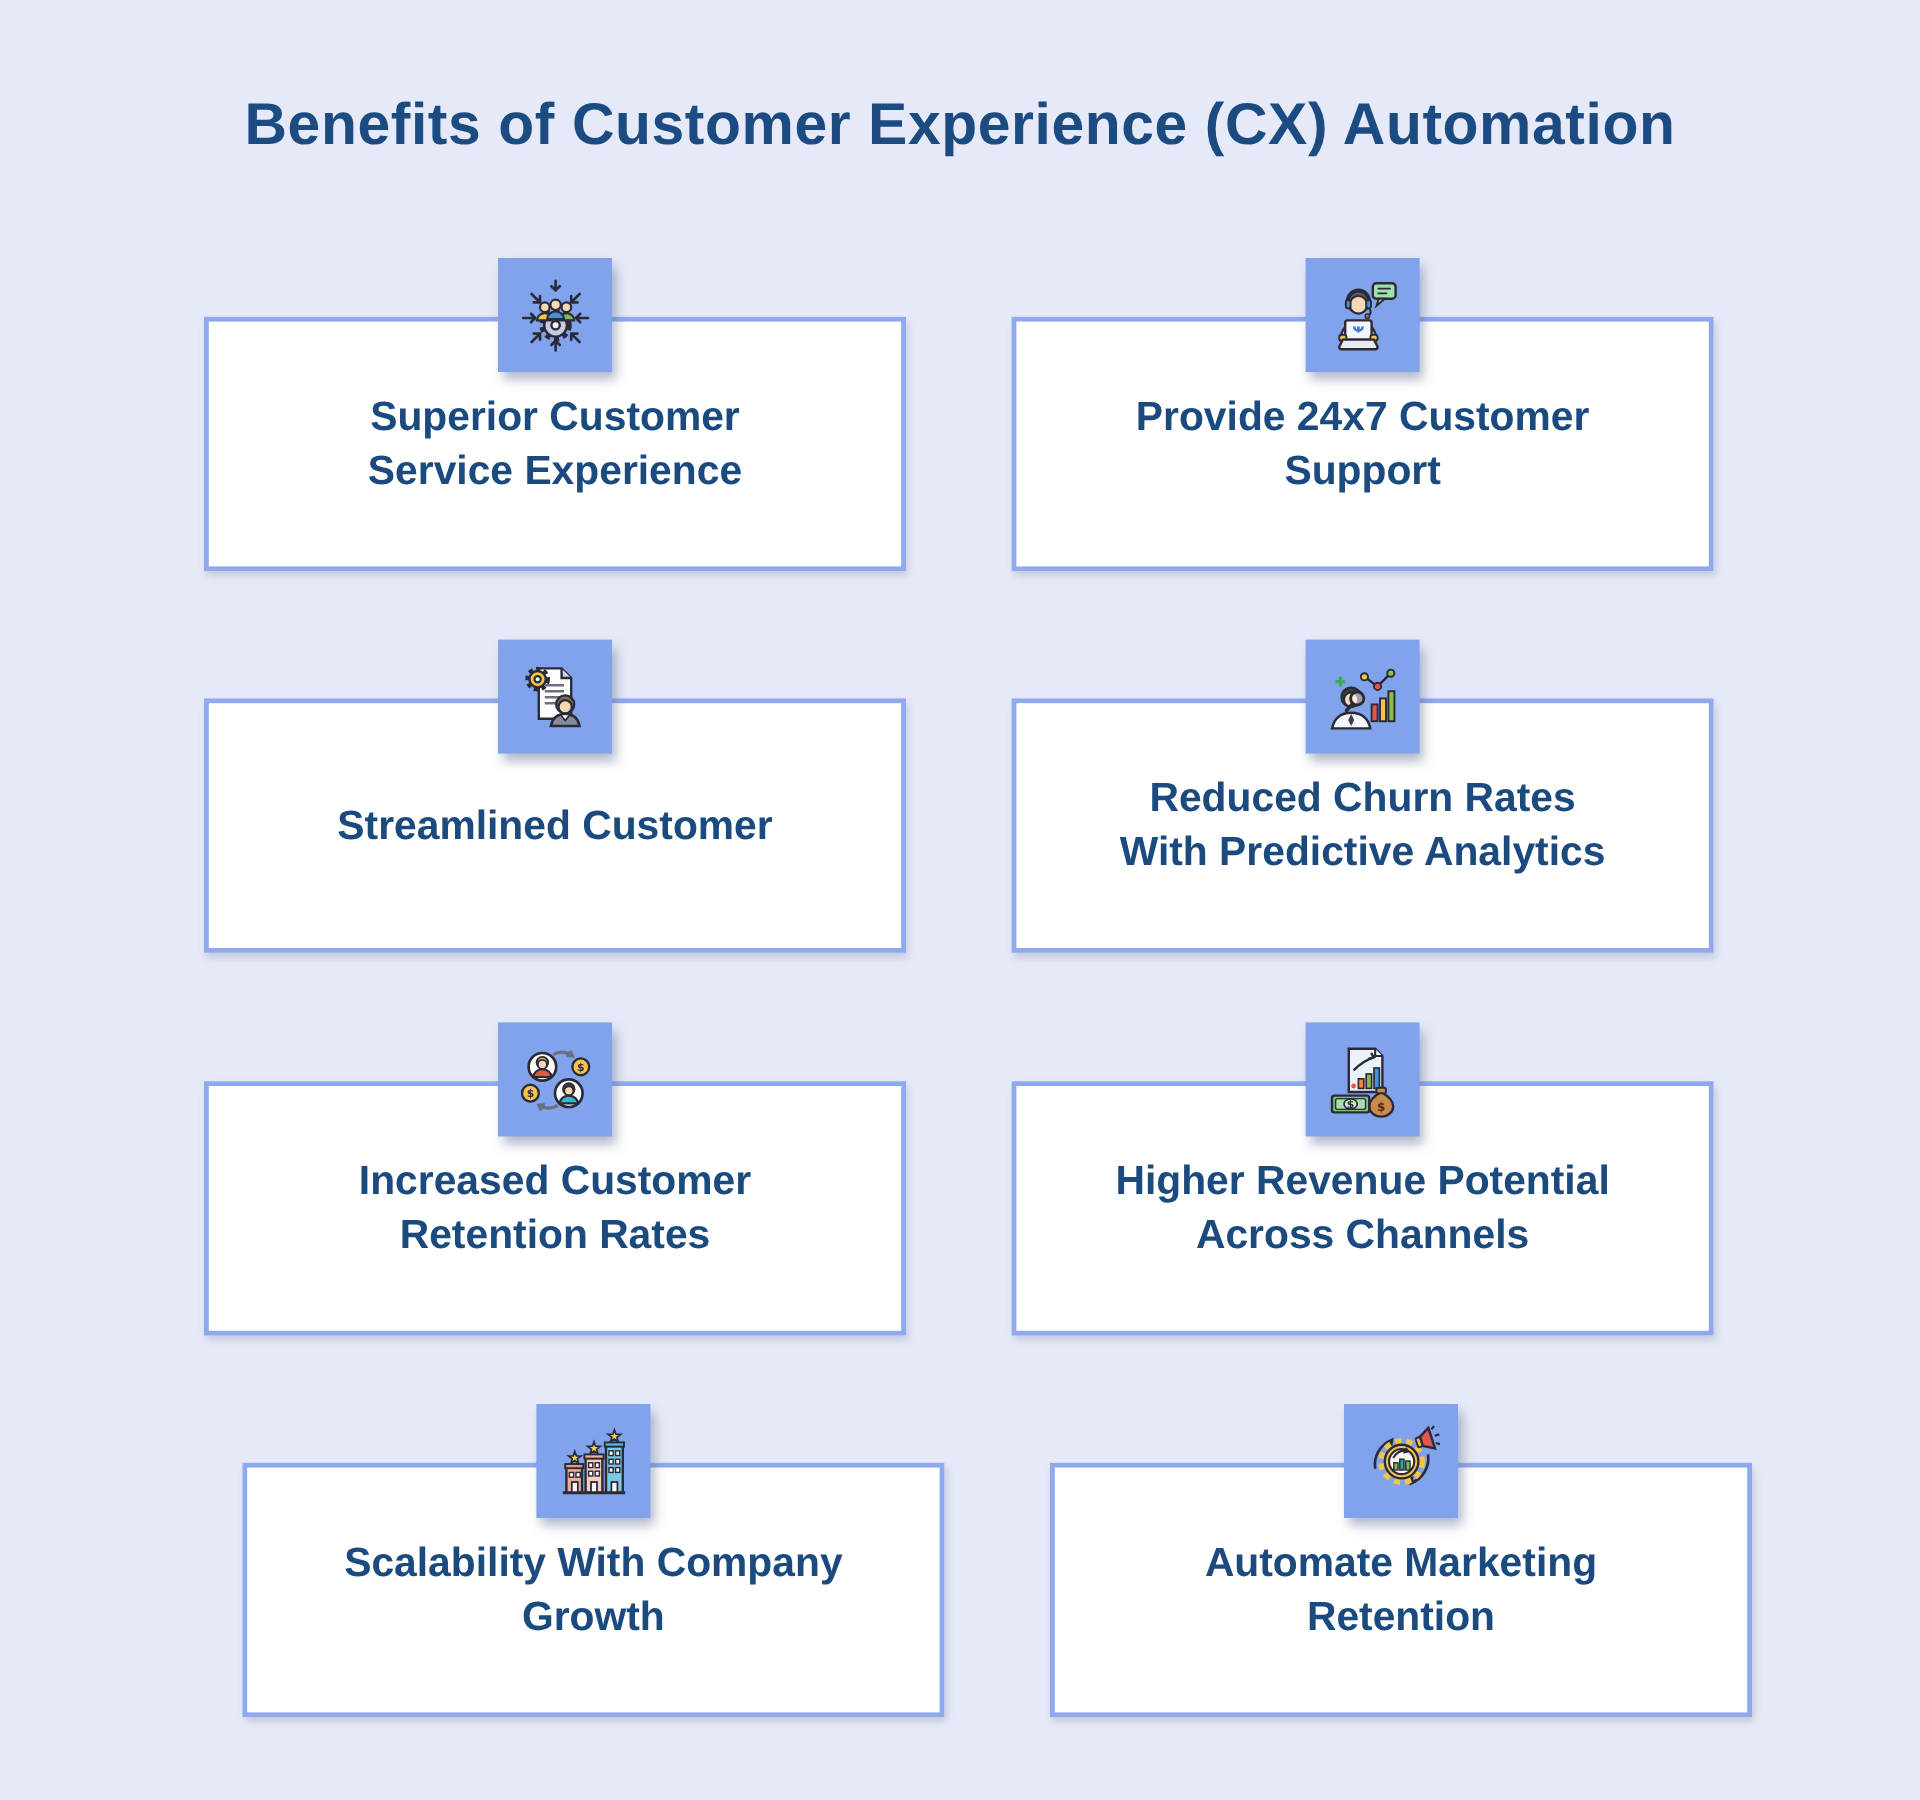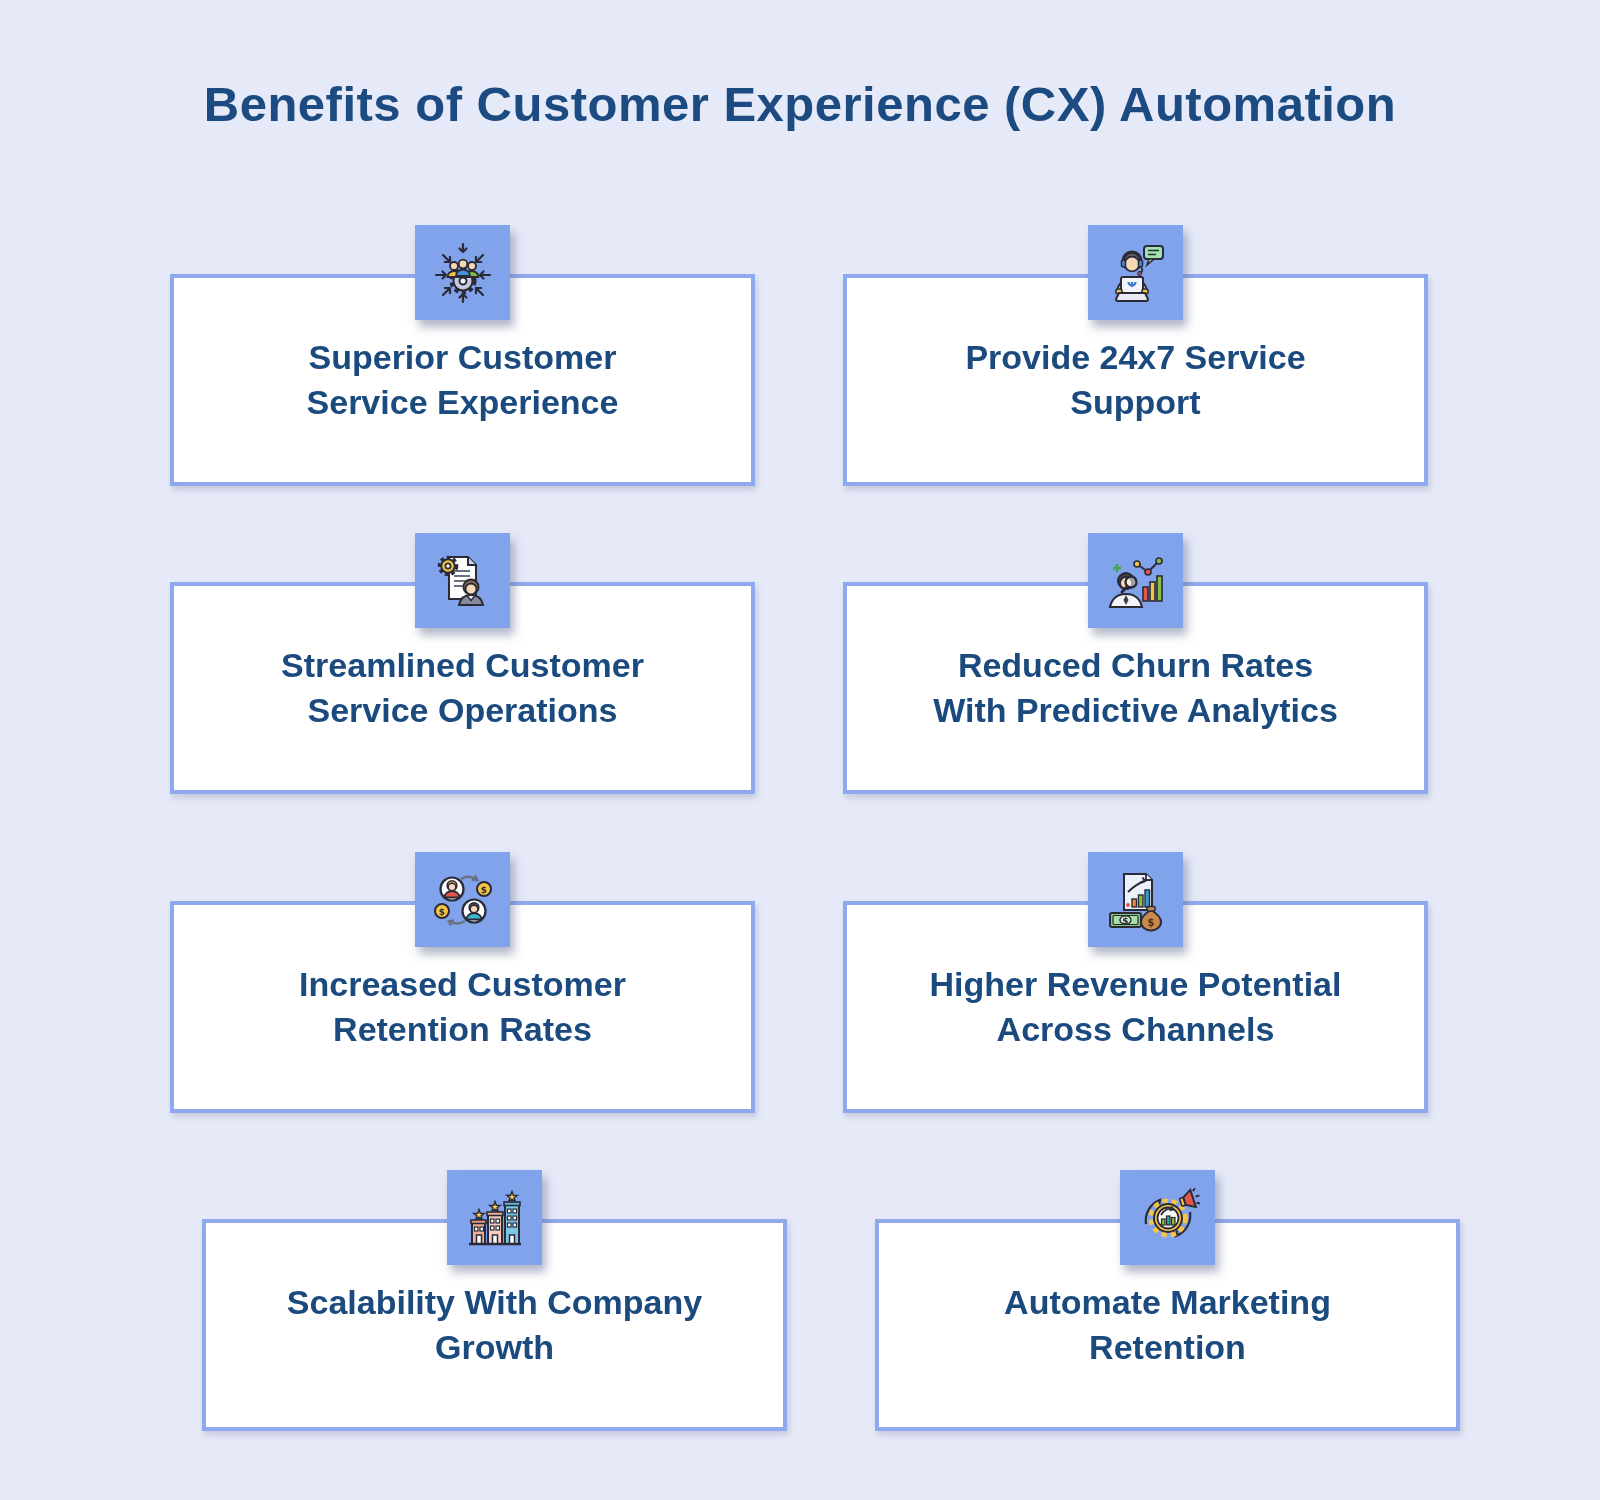--- a/index.html
+++ b/index.html
@@ -56,21 +56,21 @@
   .tile svg{display:block;}
   .card-text{
     text-align:center;
     color:var(--text);
     font-size:34px;
     font-weight:bold;
     line-height:45px;
   }
   .card-text .line{white-space:nowrap;}
   
-  .r1{top:274px;} .r2{top:582px;} .r3{top:901px;} .r4{top:1219px;margin-left:32px;}
+  .r1{top:264px;} .r2{top:582px;} .r3{top:901px;} .r4{top:1219px;margin-left:32px;}
   .c1{left:170px;} .c2{left:843px;}
 </style>
 </head>
 <body>
 
 <div class="canvas">
 
   <h1 class="page-title">Benefits of Customer Experience (CX) Automation</h1>
 
   <div class="card r1 c1">
@@ -118,21 +118,21 @@
         <circle cx="35.5" cy="32.5" r="1.8" fill="#E2574C" stroke="#2b2b38" stroke-width="1.2"></circle>
         <path d="M13 50 q3 -13 15 -13 q12 0 15 13 Z" fill="#DFEAF8" stroke="#2b2b38" stroke-width="2"></path>
         <rect x="17" y="36" width="22" height="16" rx="2" fill="#F2F5FA" stroke="#2b2b38" stroke-width="2"></rect>
         <path d="M24.5 41 a3.5 3.5 0 0 0 7 0 M28 41 v5" fill="none" stroke="#3a7bd5" stroke-width="2.2"></path>
         <rect x="12" y="48" width="6" height="5" rx="2" fill="#F5C546" stroke="#2b2b38" stroke-width="1.6"></rect>
         <rect x="38" y="48" width="6" height="5" rx="2" fill="#F5C546" stroke="#2b2b38" stroke-width="1.6"></rect>
         <path d="M12 58 l3 -6 h26 l3 6 a2 2 0 0 1 -2 2 h-28 a2 2 0 0 1 -2 -2 Z" fill="#E8EBF4" stroke="#2b2b38" stroke-width="2"></path>
       </svg>
     </div>
     <div class="card-text">
-      <div class="line">Provide 24x7 Service</div>
+      <div class="line">Provide 24x7 Customer</div>
       <div class="line">Support</div>
     </div>
   </div>
 
   <div class="card r2 c1">
     <div class="tile">
       <svg viewBox="0 0 64 64" width="64" height="64">
         <path d="M18 8 h19 l8 8 v34 h-27 Z" fill="#FDFDFE" stroke="#2b2b38" stroke-width="2"></path>
         <path d="M37 8 v8 h8" fill="#CBD4E8" stroke="#2b2b38" stroke-width="2"></path>
         <path d="M23 22 h16 M23 27 h16 M23 32 h16 M23 37 h10" stroke="#6b7080" stroke-width="2"></path>
@@ -140,21 +140,20 @@
         <circle cx="17" cy="17" r="6.8" fill="#F5C546" stroke="#2b2b38" stroke-width="2"></circle>
         <circle cx="17" cy="17" r="2.6" fill="#FDFDFE" stroke="#2b2b38" stroke-width="1.8"></circle>
         <circle cx="40" cy="38" r="7.5" fill="#8A6F55" stroke="#2b2b38" stroke-width="2"></circle>
         <circle cx="40" cy="40" r="5.5" fill="#F7D8B5" stroke="#2b2b38" stroke-width="1.8"></circle>
         <path d="M28 56 q2 -10 12 -10 q10 0 12 10 Z" fill="#858B9C" stroke="#2b2b38" stroke-width="2"></path>
         <path d="M36.5 47 L40 51.5 L43.5 47" fill="#EFEFF4" stroke="#2b2b38" stroke-width="1.4"></path>
       </svg>
     </div>
     <div class="card-text">
       <div class="line">Streamlined Customer</div>
-      <div class="line">Service Operations</div>
     </div>
   </div>
 
   <div class="card r2 c2">
     <div class="tile">
       <svg viewBox="0 0 64 64" width="64" height="64">
         <path d="M33 15 L44 23 L55 12" fill="none" stroke="#2b2b38" stroke-width="2"></path>
         <circle cx="33" cy="15" r="3" fill="#F5C546" stroke="#2b2b38" stroke-width="1.6"></circle>
         <circle cx="44" cy="23" r="3" fill="#E2574C" stroke="#2b2b38" stroke-width="1.6"></circle>
         <circle cx="55" cy="12" r="3" fill="#8CC044" stroke="#2b2b38" stroke-width="1.6"></circle>

